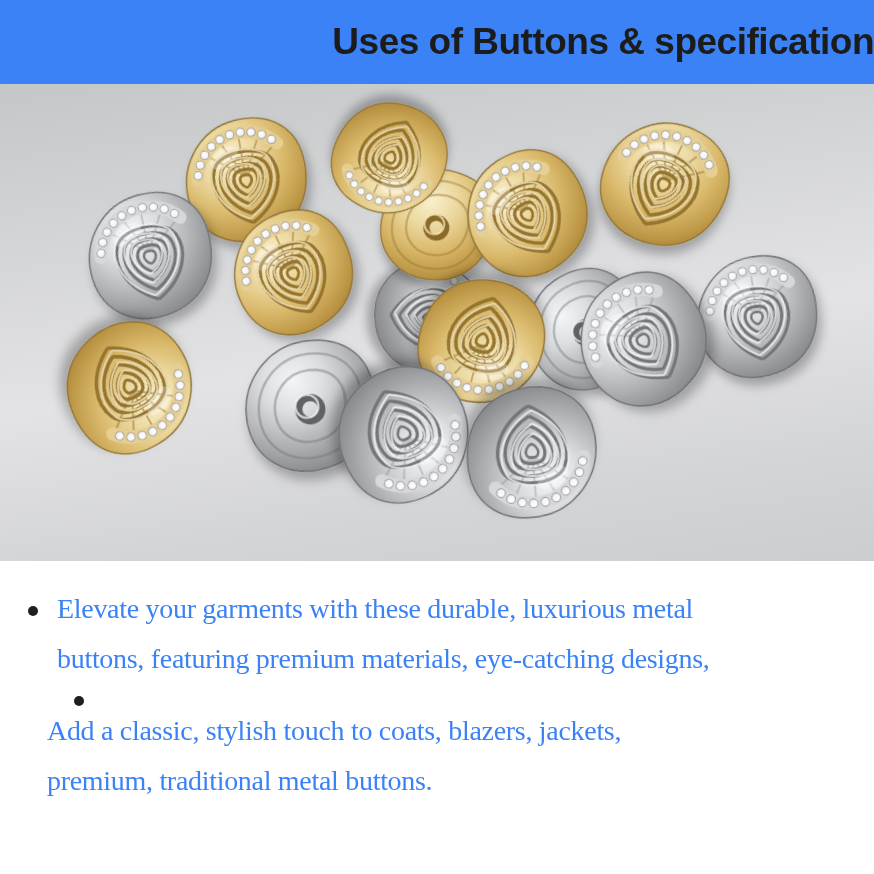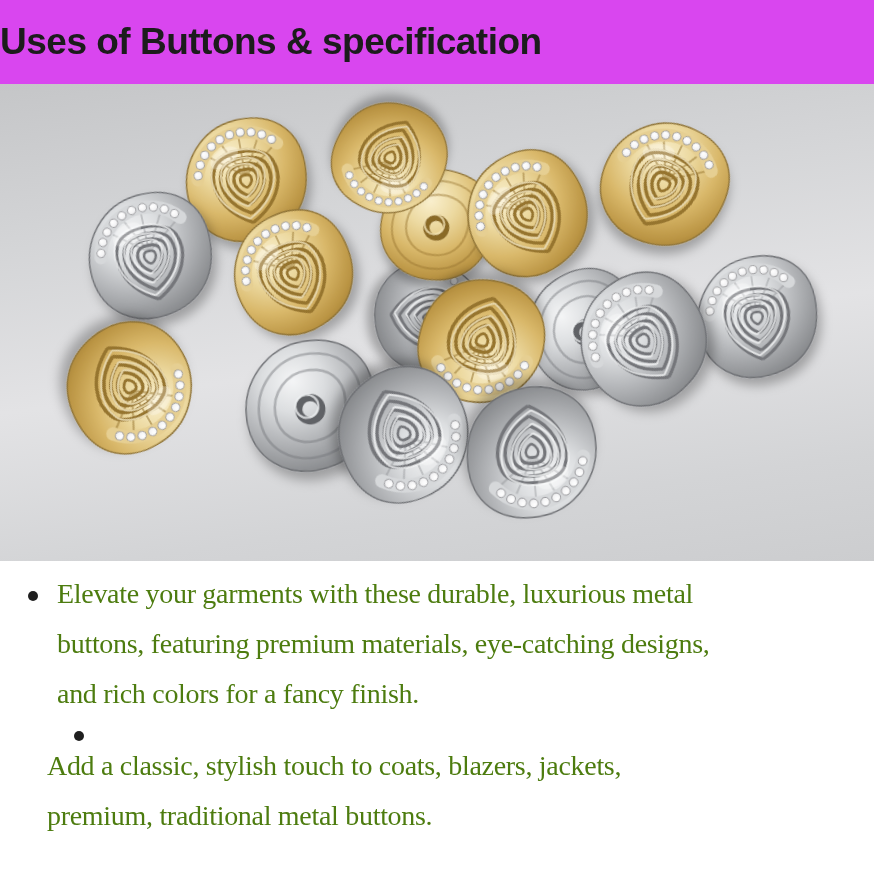--- a/index.html
+++ b/index.html
@@ -1,36 +1,36 @@
 <!DOCTYPE html>
 <html><head>
 <meta charset="utf-8">
 <style>
   html,body { margin:0; padding:0; background:#ffffff; }
   .page {
     position:relative; width:874px; height:874px; background:#ffffff;
     overflow:hidden; font-family:"Liberation Sans", sans-serif;
   }
   .title-bar {
-    height:84px; display:flex; align-items:center; justify-content:flex-start;
-    background:#d946ef;
+    height:84px; display:flex; align-items:center; justify-content:flex-end;
+    background:#3b82f6;
   }
   .page-title {
     font-size:37px; font-weight:700; letter-spacing:-0.5px; color:#1c1c1c;
     font-family:"Liberation Sans", sans-serif;
   }
   .photo {
     width:874px; height:477px;
     background:linear-gradient(172deg,#c5c6c8 0%, #d4d5d7 28%, #e3e3e5 55%, #d3d4d6 82%, #cccdcf 100%);
   }
   .photo svg { display:block; }
   .description {
-    padding:8px 0 0 28px;
+    padding:23px 0 0 28px;
     font-family:"Liberation Serif", serif;
-    font-size:28px; letter-spacing:-0.3px; color:#4d7c0f;
+    font-size:28px; letter-spacing:-0.3px; color:#3b82f6;
   }
   .bullet { display:flex; }
   .bullet .dot {
     flex:none; width:10px; height:10px; border-radius:50%;
     background:#1f1f1f; margin-top:22px;
   }
   .bullet .lines { margin-left:19px; }
   .bullet .line { line-height:50px; white-space:nowrap; }
   .bullet.level-2 { margin-top:-10px;flex-direction:column; }
   .bullet.level-2 .dot { margin-left:46px; }
@@ -209,21 +209,20 @@
         <use href="#tpl-silver-front" transform="translate(532 368) rotate(175) scale(1.05)"></use>
       </svg>
   </div>
 
   <div class="description">
     <div class="bullet level-1">
       <span class="dot"></span>
       <div class="lines">
         <div class="line">Elevate your garments with these durable, luxurious metal</div>
         <div class="line">buttons, featuring premium materials, eye-catching designs,</div>
-        <div class="line">and rich colors for a fancy finish.</div>
       </div>
     </div>
     <div class="bullet level-2">
       <span class="dot"></span>
       <div class="lines">
         <div class="line">Add a classic, stylish touch to coats, blazers, jackets,</div>
         <div class="line">premium, traditional metal buttons.</div>
       </div>
     </div>
   </div>

